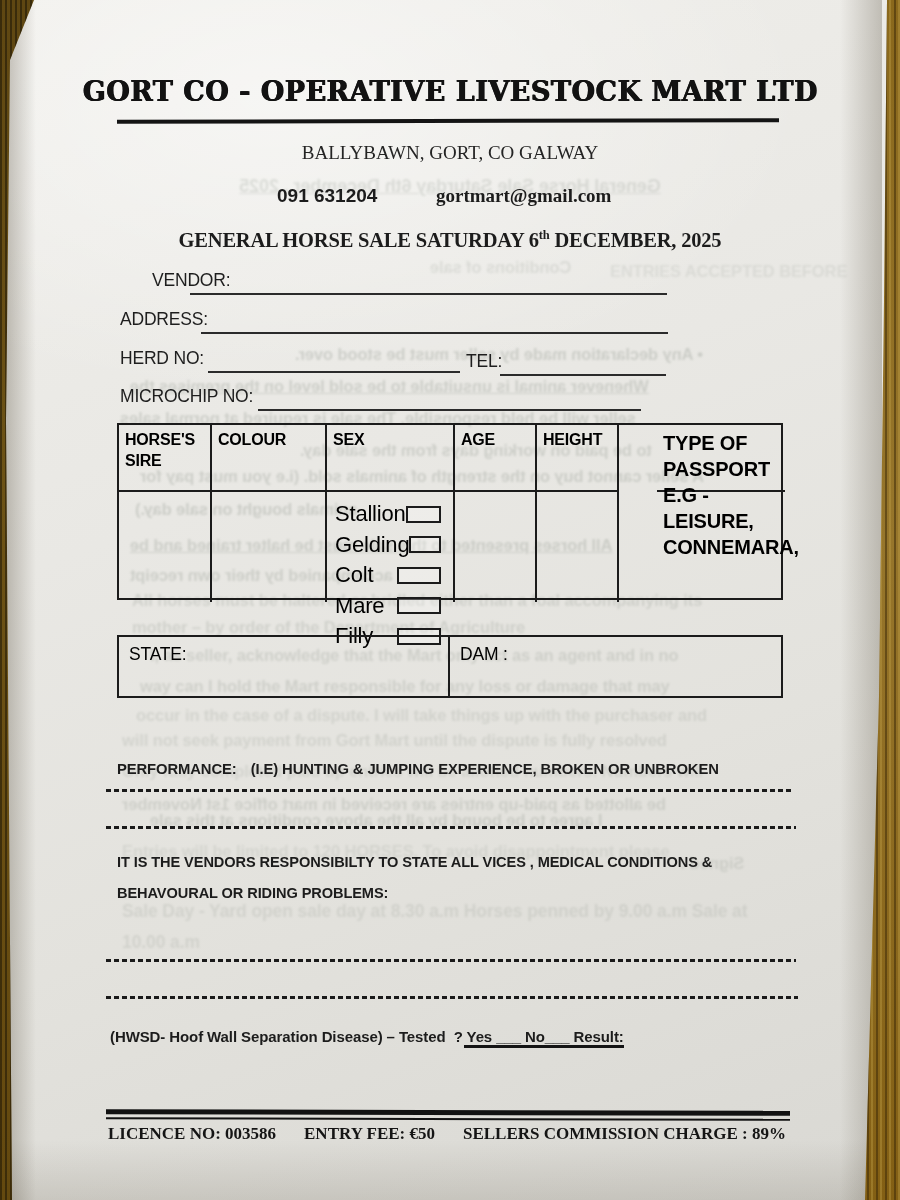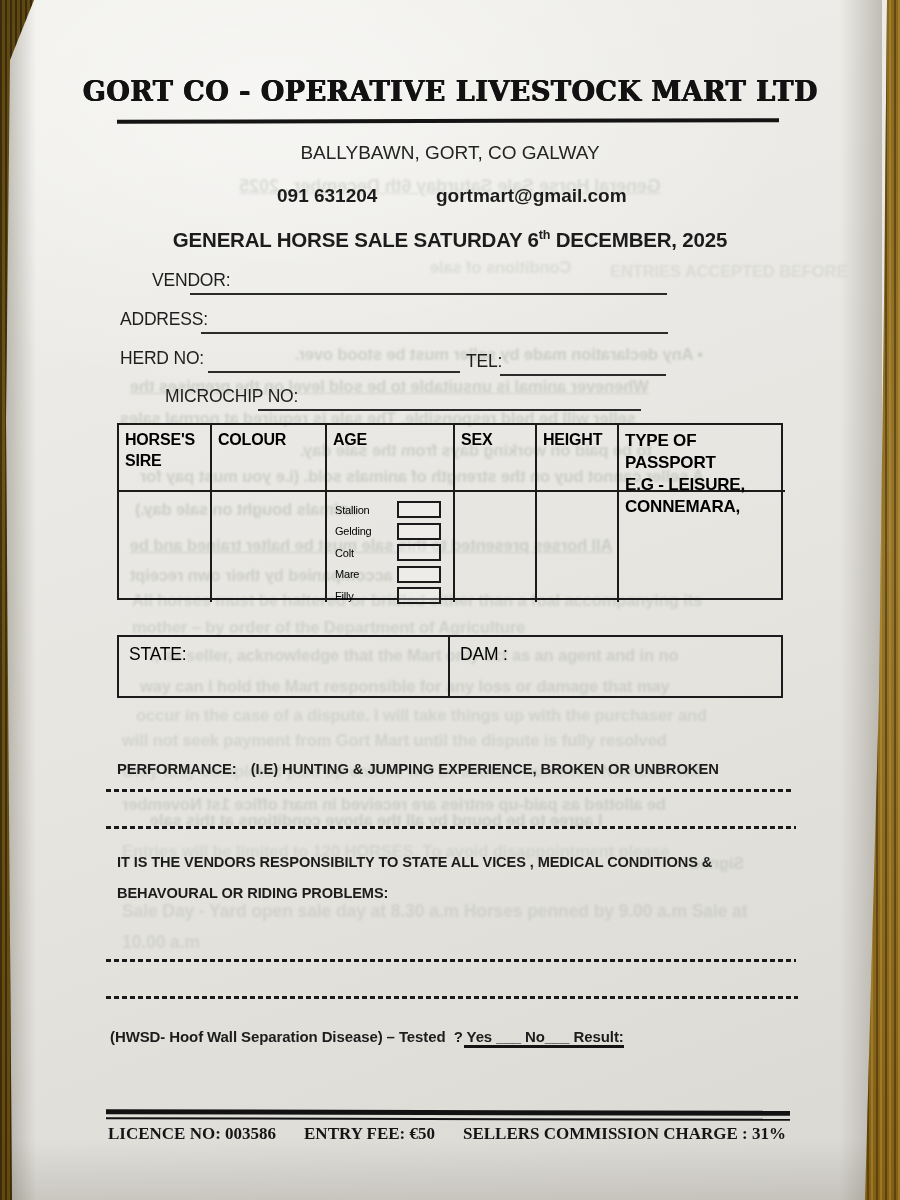--- a/index.html
+++ b/index.html
@@ -27,45 +27,45 @@
     clip-path:polygon(0 0,34px 0,10px 5%,6px 35%,12px 100%,0 100%);}
   .wood-left::after{content:"";position:absolute;inset:0;
     background:repeating-linear-gradient(90deg,rgba(0,0,0,.4) 0 2px,transparent 2px 5px);}
   .wood-right{position:absolute;right:0;top:0;width:60px;height:1200px;
     background:linear-gradient(180deg,#8a681c 0%,#97762b 45%,#835f14 100%);
     clip-path:polygon(47px 0,60px 0,60px 100%,25px 100%,39px 58%,44px 25%);}
   .wood-right::after{content:"";position:absolute;inset:0;
     background:repeating-linear-gradient(90deg,rgba(56,38,6,.5) 0 2px,transparent 2px 4px,rgba(190,158,70,.4) 4px 6px,transparent 6px 9px);}
 
   .el{position:absolute;color:#1c1c1c;}
-  .center{left:0;right:0;text-align:center;}
+  .center{left:0;right:0;text-align:center;font-family:Liberation Serif, serif;}
 
   .org-title{top:76px;font-family:"DejaVu Serif",serif;font-weight:bold;font-size:27px;
     letter-spacing:.5px;color:#121212;text-shadow:.9px 0 0 #121212, 0 .4px 0 #121212;}
   .title-rule{top:119px;left:117px;width:662px;height:4px;background:#141414;transform:rotate(-.15deg);}
   .addr{top:142px;font-size:19px;color:#242424;}
   .phone{top:185px;left:277px;font-size:19px;font-weight:bold;}
-  .email{top:185px;left:436px;font-size:19px;font-weight:bold;}
+  .email{top:185px;left:436px;font-size:19px;font-weight:bold;font-family:Liberation Serif, serif;}
   .sale-title{top:228px;font-size:20.5px;font-weight:bold;letter-spacing:-.2px;}
   .sale-title sup{font-size:12.5px;}
 
   .flabel{font-size:17.5px;color:#1e1e1e;letter-spacing:-.2px;}
   .wline{position:absolute;height:2px;background:#2b2b2b;}
 
   .htable{position:absolute;left:117px;top:423px;width:666px;height:177px;
     display:grid;grid-template-columns:93px 115px 128px 82px 82px 166px;grid-template-rows:67px 110px;
     border:2.5px solid #1b1b1b;box-sizing:border-box;}
   .hcell{border-right:2px solid #1b1b1b;border-bottom:2px solid #1b1b1b;box-sizing:border-box;
     font-weight:bold;font-size:16px;line-height:1.3;padding:5px 6px;white-space:pre-line;letter-spacing:-.2px;}
-  .hcell:nth-child(6){border-right:none;font-size:17px;}
+  .hcell:nth-child(6){border-right:none;font-size:20px;margin-left:38px;}
   .bcell{border-right:2px solid #1b1b1b;box-sizing:border-box;}
   .bcell:last-child{border-right:none;}
   .sexcell{padding:9px 12px 0 8px;}
   .sexrow{display:flex;align-items:center;margin-bottom:4.5px;}
-  .sexlabel{font-size:11px;letter-spacing:-.2px;}
+  .sexlabel{font-size:22px;letter-spacing:-.2px;}
   .sexbox{margin-left:auto;width:40px;height:13px;border:2px solid #1b1b1b;background:rgba(255,255,255,.25);}
 
   .pbox{position:absolute;left:117px;top:635px;width:666px;height:63px;border:2px solid #1b1b1b;
     box-sizing:border-box;display:grid;grid-template-columns:50% 50%;}
   .pcell{padding:7px 10px;font-size:17.5px;letter-spacing:-.2px;}
   .pcell:first-child{border-right:2px solid #1b1b1b;}
 
   .perf{top:761px;left:117px;font-size:14.8px;font-weight:bold;white-space:nowrap;letter-spacing:-.1px;}
   .perf .gap{display:inline-block;width:14px;}
   .dashes{position:absolute;height:3px;
@@ -148,29 +148,29 @@
   <div class="wline" style="top:293px;left:190px;width:477px;"></div>
 
   <div class="el flabel" style="top:309px;left:120px;">ADDRESS:</div>
   <div class="wline" style="top:332px;left:201px;width:467px;"></div>
 
   <div class="el flabel" style="top:348px;left:120px;">HERD NO:</div>
   <div class="wline" style="top:371px;left:208px;width:252px;"></div>
   <div class="el flabel" style="top:351px;left:466px;">TEL:</div>
   <div class="wline" style="top:374px;left:500px;width:166px;"></div>
 
-  <div class="el flabel" style="top:386px;left:120px;margin-left:45px;">MICROCHIP NO:</div>
+  <div class="el flabel" style="top:386px;left:120px;">MICROCHIP NO:</div>
   <div class="wline" style="top:409px;left:258px;width:383px;"></div>
 
   <div class="htable">
     <div class="hcell">HORSE'S
 SIRE</div>
     <div class="hcell">COLOUR</div>
+    <div class="hcell">SEX</div>
     <div class="hcell">AGE</div>
-    <div class="hcell">SEX</div>
     <div class="hcell">HEIGHT</div>
     <div class="hcell">TYPE OF PASSPORT
 E.G - LEISURE,
 CONNEMARA,</div>
     <div class="bcell"></div>
     <div class="bcell"></div>
     <div class="bcell sexcell">
       <div class="sexrow">
         <span class="sexlabel">Stallion</span>
         <span class="sexbox"></span>
@@ -213,21 +213,21 @@
 
   <div class="el hwsd">
     <span>(HWSD- Hoof Wall Separation Disease) – Tested  ? Yes ___ No___ Result:</span>
     <span class="result-line"></span>
   </div>
 
   <div class="el foot-rule"></div>
   <div class="el footer">
     <span>LICENCE NO: 003586</span>
     <span>ENTRY FEE: €50</span>
-    <span>SELLERS COMMISSION CHARGE : 31%</span>
+    <span>SELLERS COMMISSION CHARGE : 89%</span>
   </div>
 
   <div class="shade-l"></div>
   <div class="shade-r"></div>
   <div class="shade-b"></div>
   <div class="wood-left"></div>
   <div class="wood-right"></div>
 </div>
 
 </body></html>

